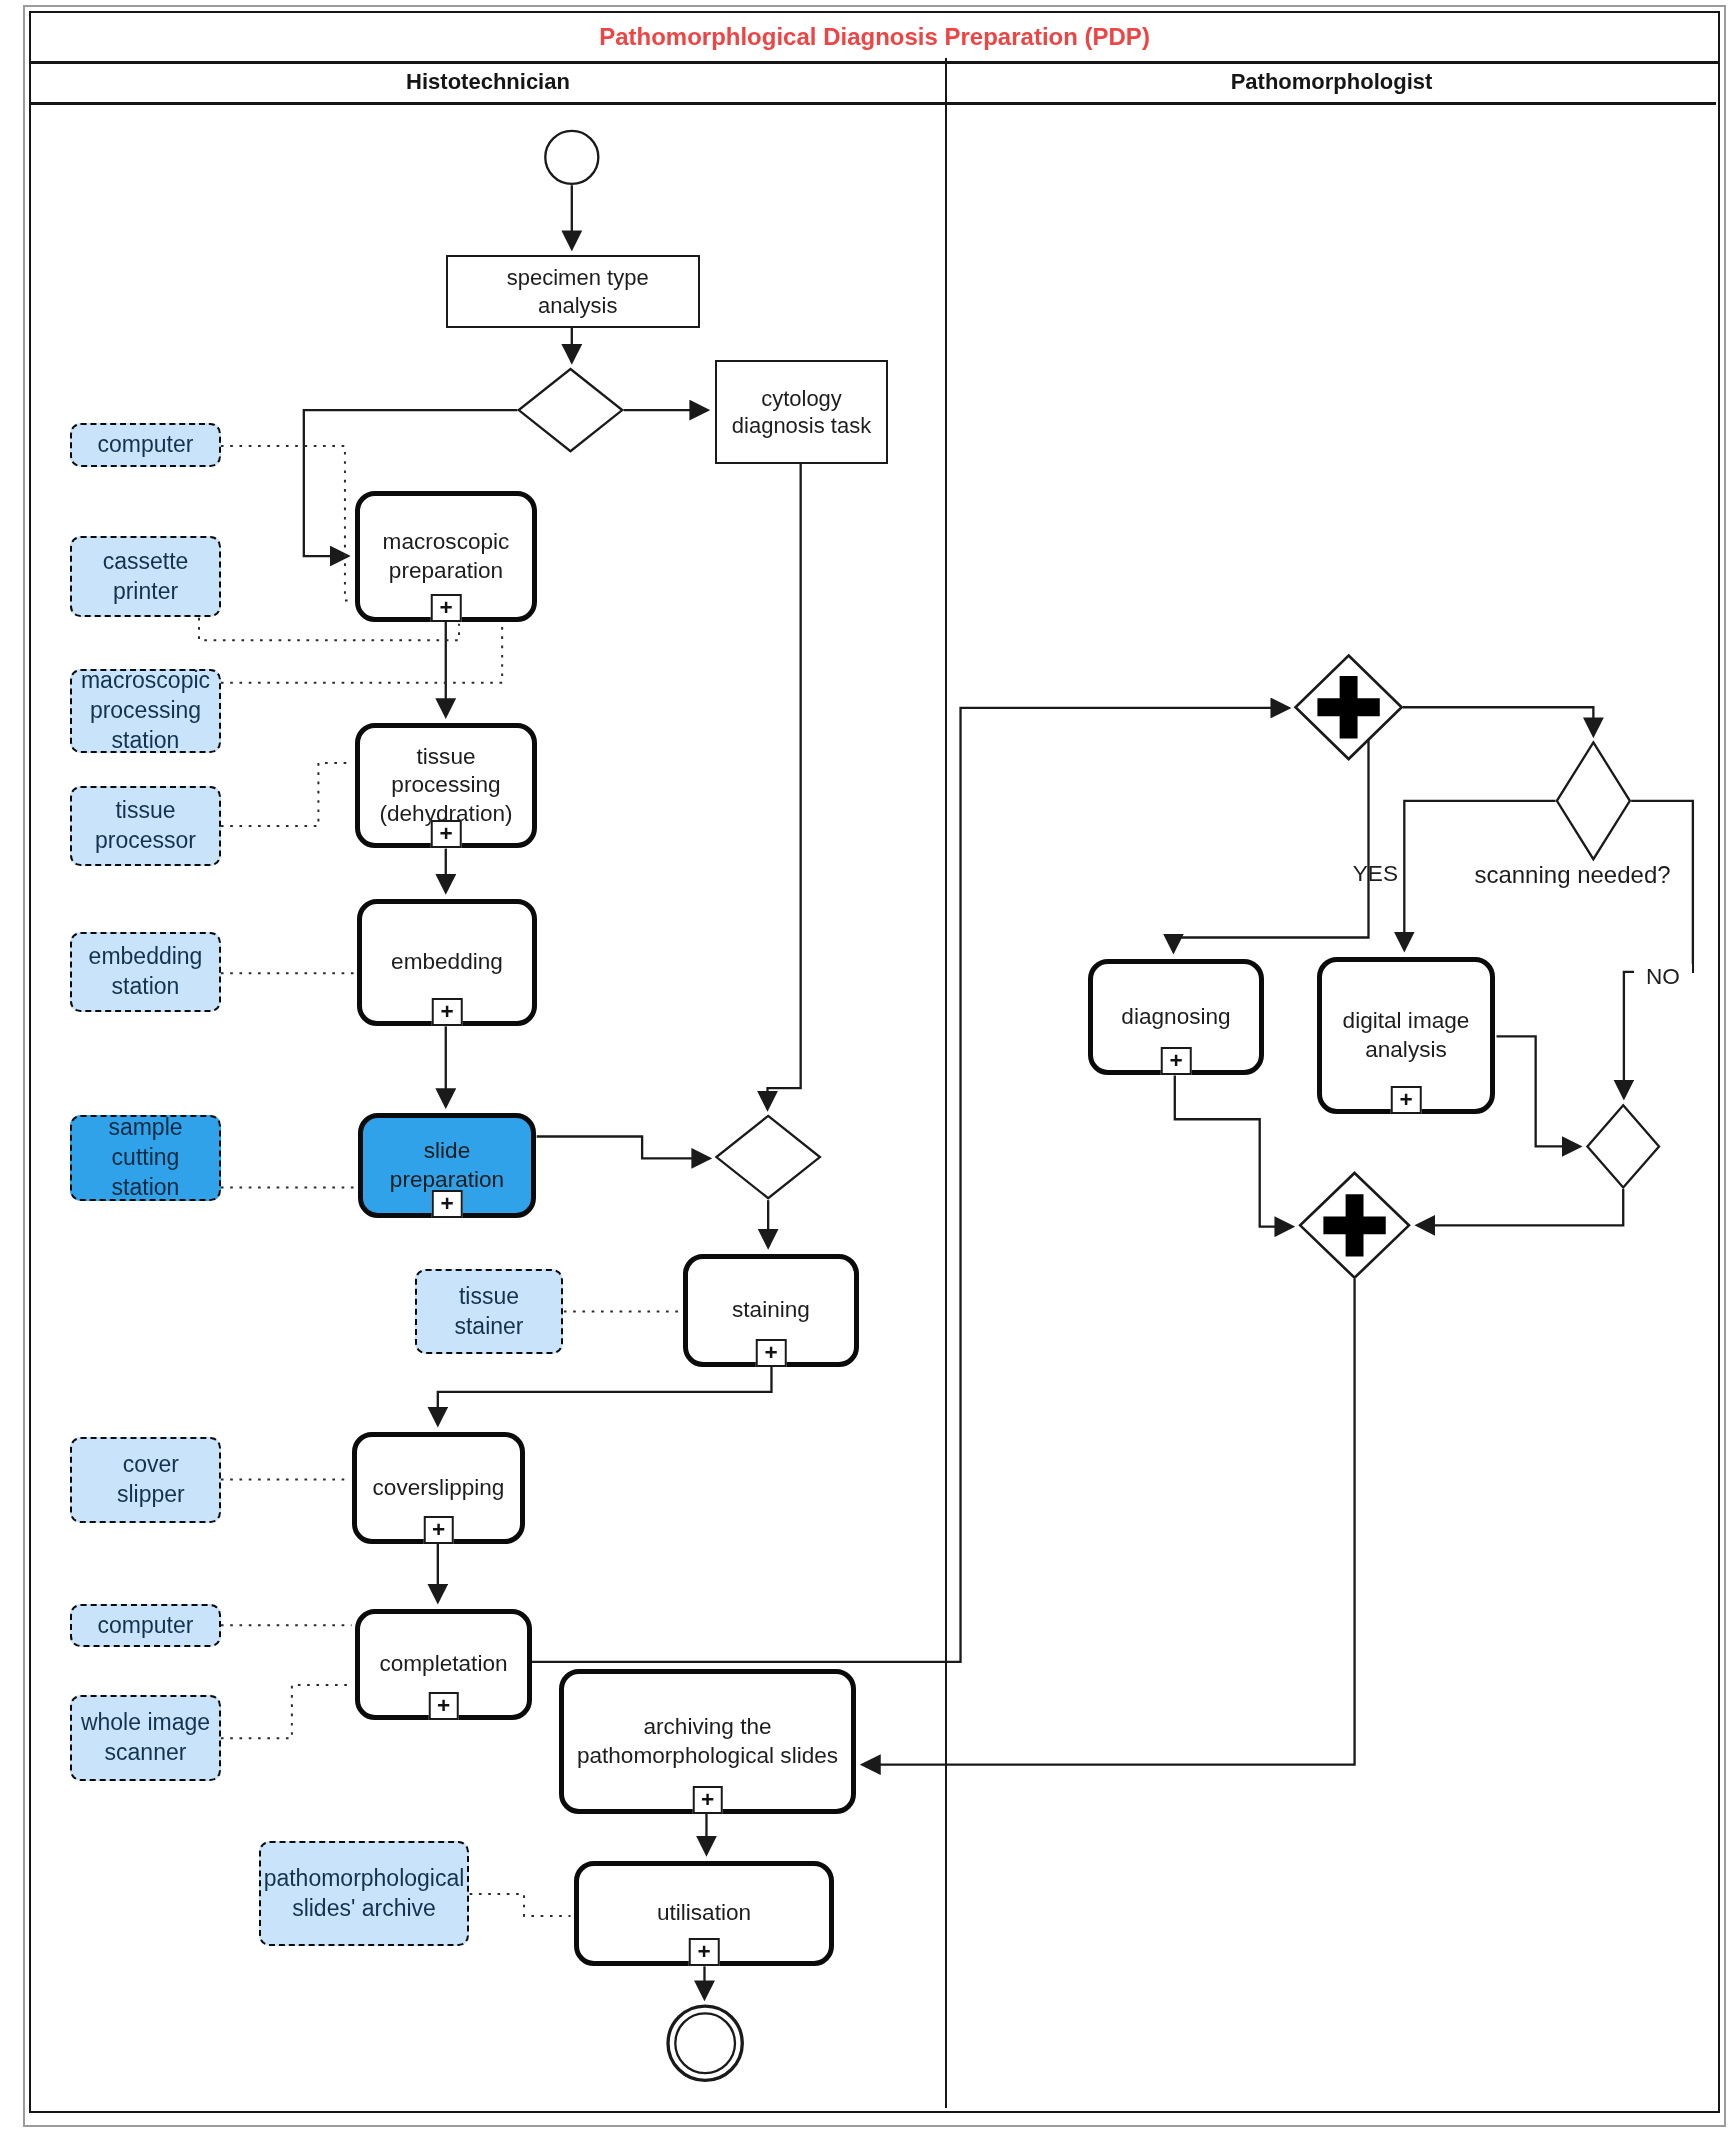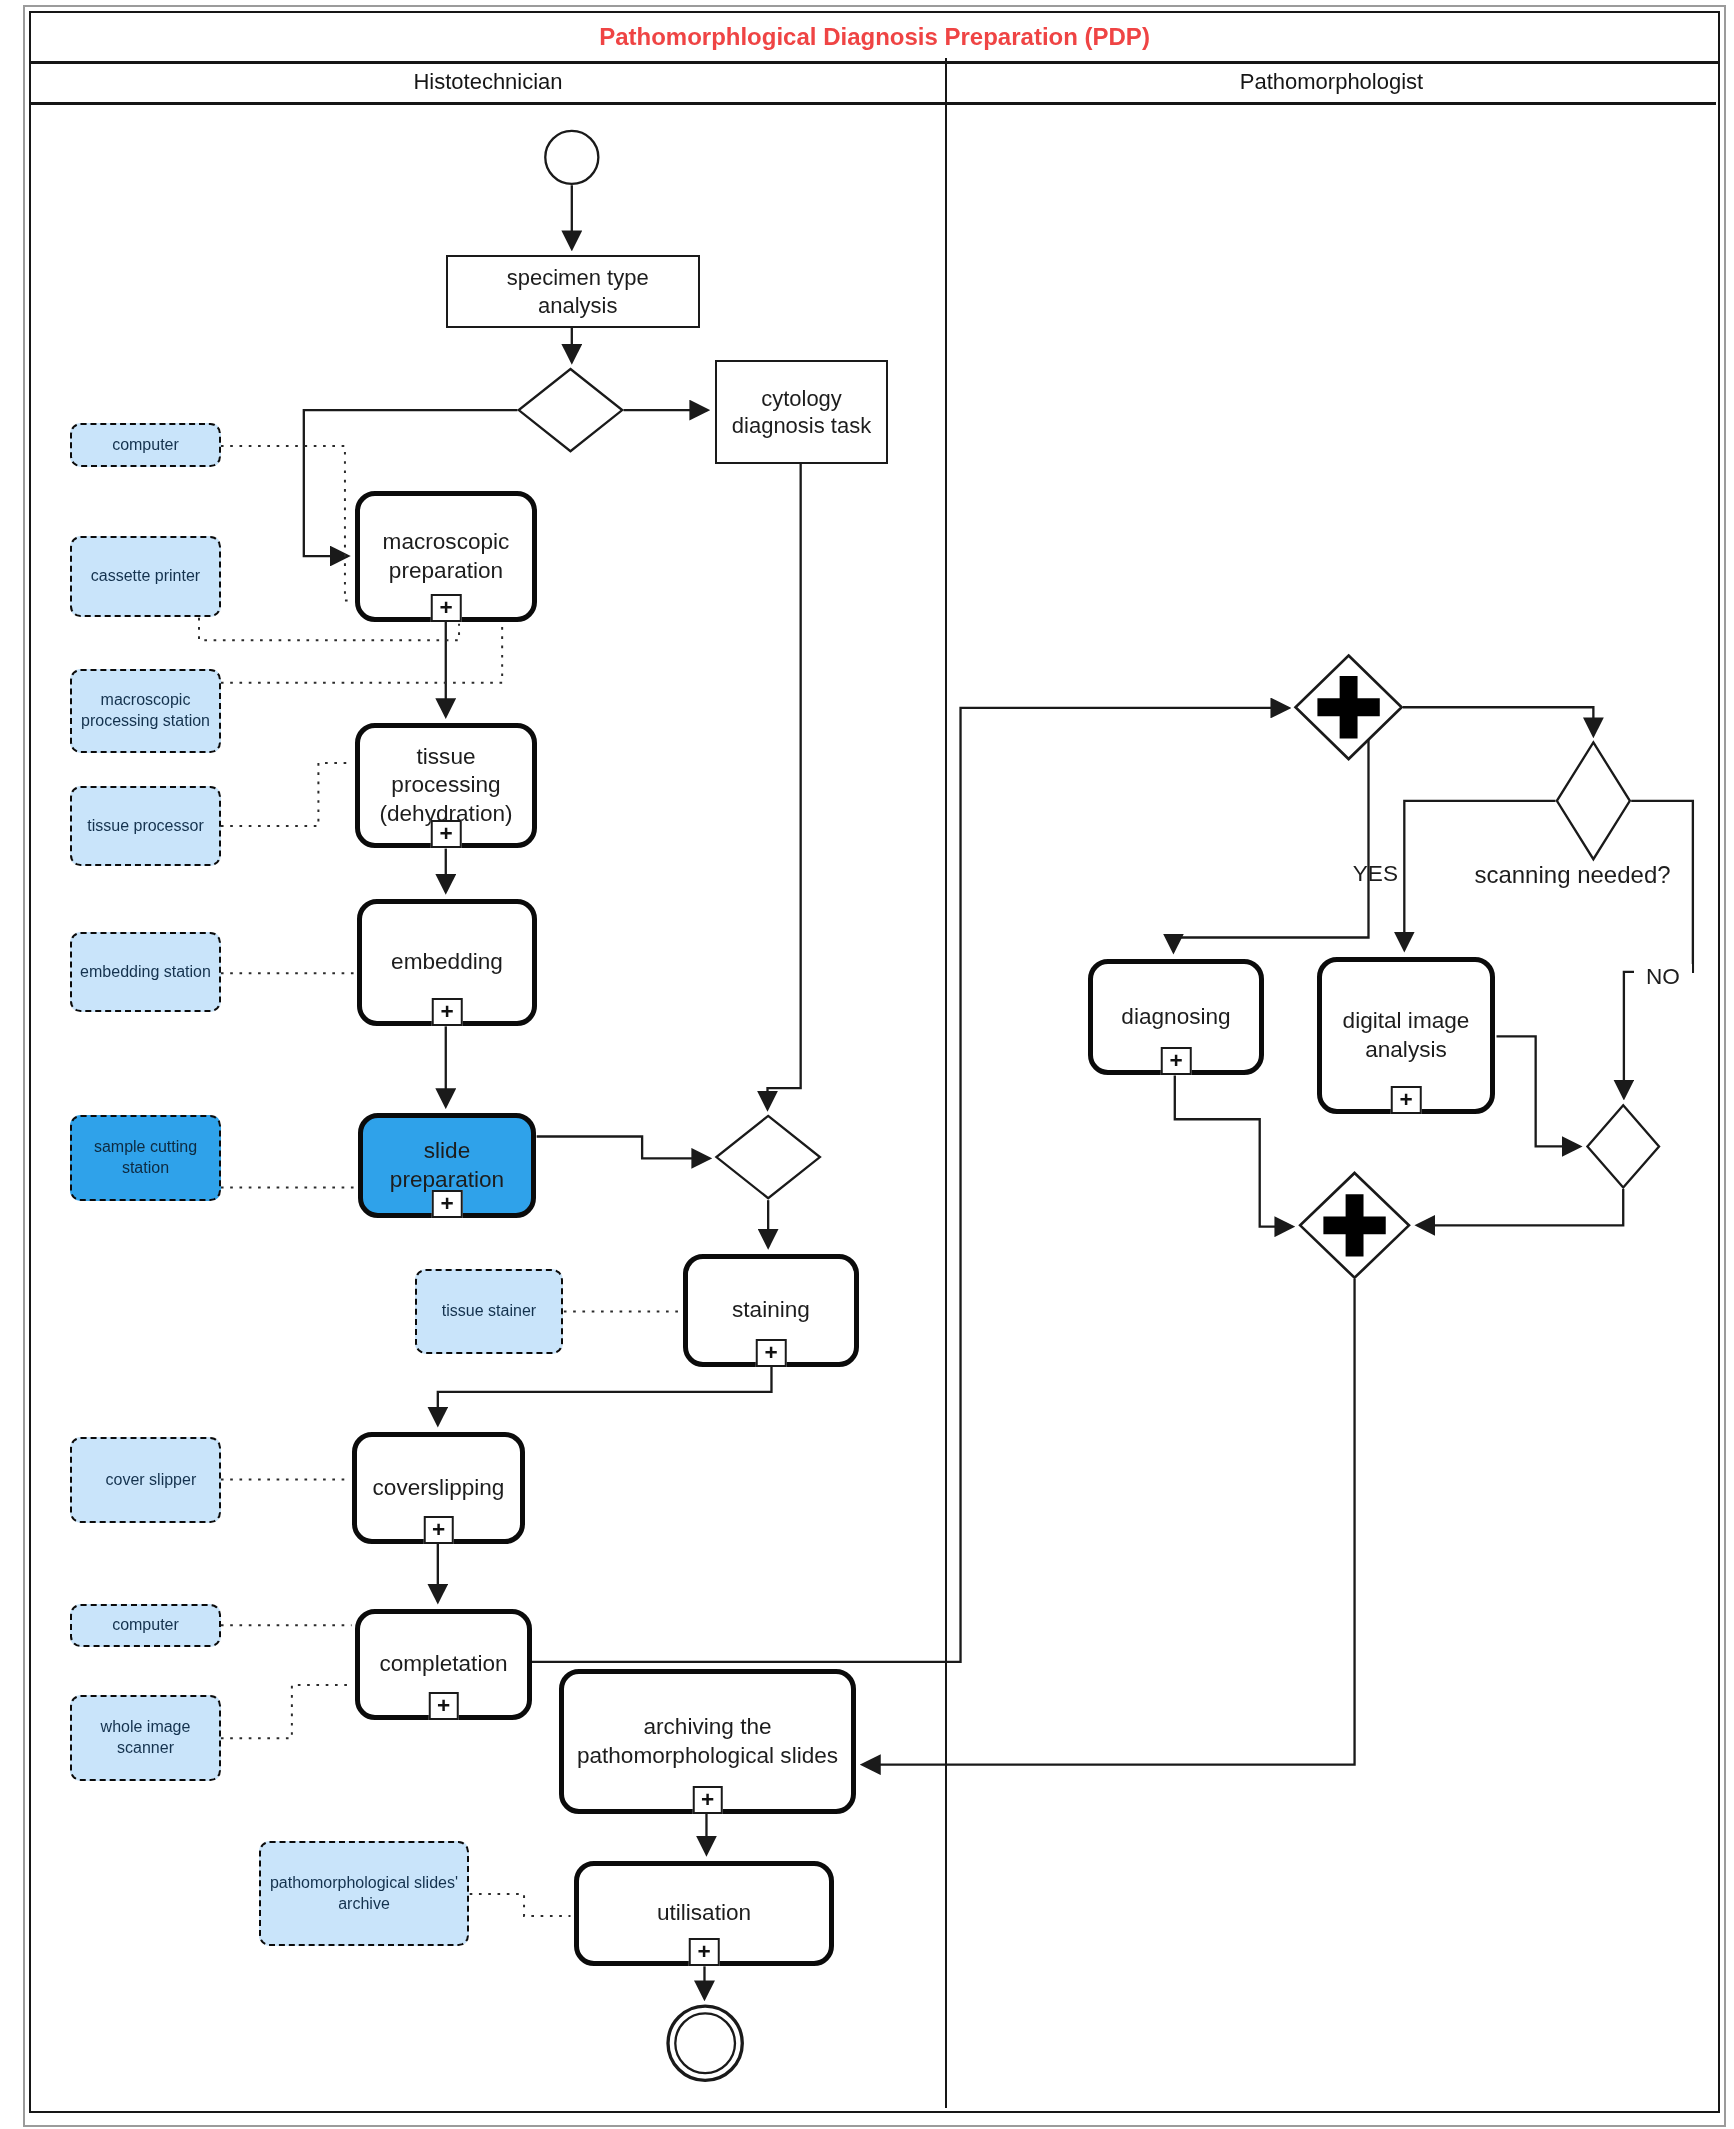--- a/index.html
+++ b/index.html
@@ -2,40 +2,40 @@
 <html style="--highlight: #2FA2EA; --res: #C9E4FA;font-size:10.6px"><head>
 <meta charset="utf-8">
 <style>
   html,body{margin:0;padding:0;background:#fff;}
   body{font-family:"Liberation Sans", sans-serif; width:1734px; height:2129px; position:relative;}
   #canvas{position:absolute;left:0;top:0;width:1734px;height:2129px;background:#fff;overflow:hidden;}
 
   .outer-frame{position:absolute;left:22.6px;top:5.3px;width:1699px;height:2118px;border:2px solid #9b9b9b;}
   .main-frame{position:absolute;left:29px;top:10.6px;width:1687px;height:2098px;border:2px solid #161616;}
   .title-row{position:absolute;left:29px;top:10.6px;width:1687px;height:48px;border:2px solid #161616;border-bottom:3.3px solid #161616;display:flex;align-items:center;justify-content:center;font-size:24px;font-weight:bold;color:#ef4444;background:#fff;}
-  .lane-hdr{position:absolute;top:62px;height:40px;border-bottom:3.3px solid #161616;display:flex;align-items:center;justify-content:center;font-size:22px;font-weight:normal;color:#161616;}
+  .lane-hdr{position:absolute;top:62px;height:40px;border-bottom:3.3px solid #161616;display:flex;align-items:center;justify-content:center;font-size:22px;font-weight:bold;color:#161616;}
   .lane-hdr.left{left:31px;width:914px;}
   .lane-hdr.right{left:947px;width:769px;}
   .lane-divider{position:absolute;left:945px;top:58px;width:2px;height:2050px;background:#161616;}
 
   svg.net{position:absolute;left:0;top:0;z-index:2;}
   .flow{fill:none;stroke:#1a1a1a;stroke-width:3.5;}
   .assoc{fill:none;stroke:#2b2b2b;stroke-width:3;stroke-dasharray:4 10;}
   .gw{fill:#fff;stroke:#1a1a1a;stroke-width:3.5;}
   .gw.par{stroke-width:4;}
   .gwplus{stroke:#000;stroke-width:27;fill:none;}
   .evt{fill:#fff;stroke:#1a1a1a;}
 
   .task{position:absolute;z-index:3;background:#fff;border:5.3px solid #0b0b0b;border-radius:20px;display:flex;align-items:center;justify-content:center;text-align:center;font-size:22.6px;color:#1d1d1d;line-height:1.25;padding:2.7px 6.6px;box-sizing:border-box;}
   .task.thin{border:2px solid #1a1a1a;border-radius:0;font-size:22px;}
   .task.hl{background:var(--highlight,#2FA2EA);}
   .plus{position:absolute;left:50%;transform:translateX(-50%);bottom:-5.3px;width:30.5px;height:28px;background:#fff;border:2px solid #1a1a1a;display:flex;align-items:center;justify-content:center;font-size:22.6px;font-weight:bold;color:#111;line-height:1;z-index:4;box-sizing:border-box;}
   .task .inner{width:100%;}
 
-  .res{position:absolute;z-index:3;background:var(--res,#C9E4FA);border:2px dashed #0b0b0b;border-radius:10.6px;display:flex;align-items:center;justify-content:center;text-align:center;font-size:16px;color:#14324E;line-height:1.3;padding:2.7px 5.3px;box-sizing:border-box;}
+  .res{position:absolute;z-index:3;background:var(--res,#C9E4FA);border:2px dashed #0b0b0b;border-radius:10.6px;display:flex;align-items:center;justify-content:center;text-align:center;font-size:23px;color:#14324E;line-height:1.3;padding:2.7px 5.3px;box-sizing:border-box;}
   .res.dark{background:var(--highlight,#2FA2EA);color:#0E2A40;}
 
   .lbl{position:absolute;z-index:3;font-size:22.6px;color:#1d1d1d;}
 </style>
 </head>
 <body>
 
 <div id="canvas">
 
   <div class="outer-frame"></div>

